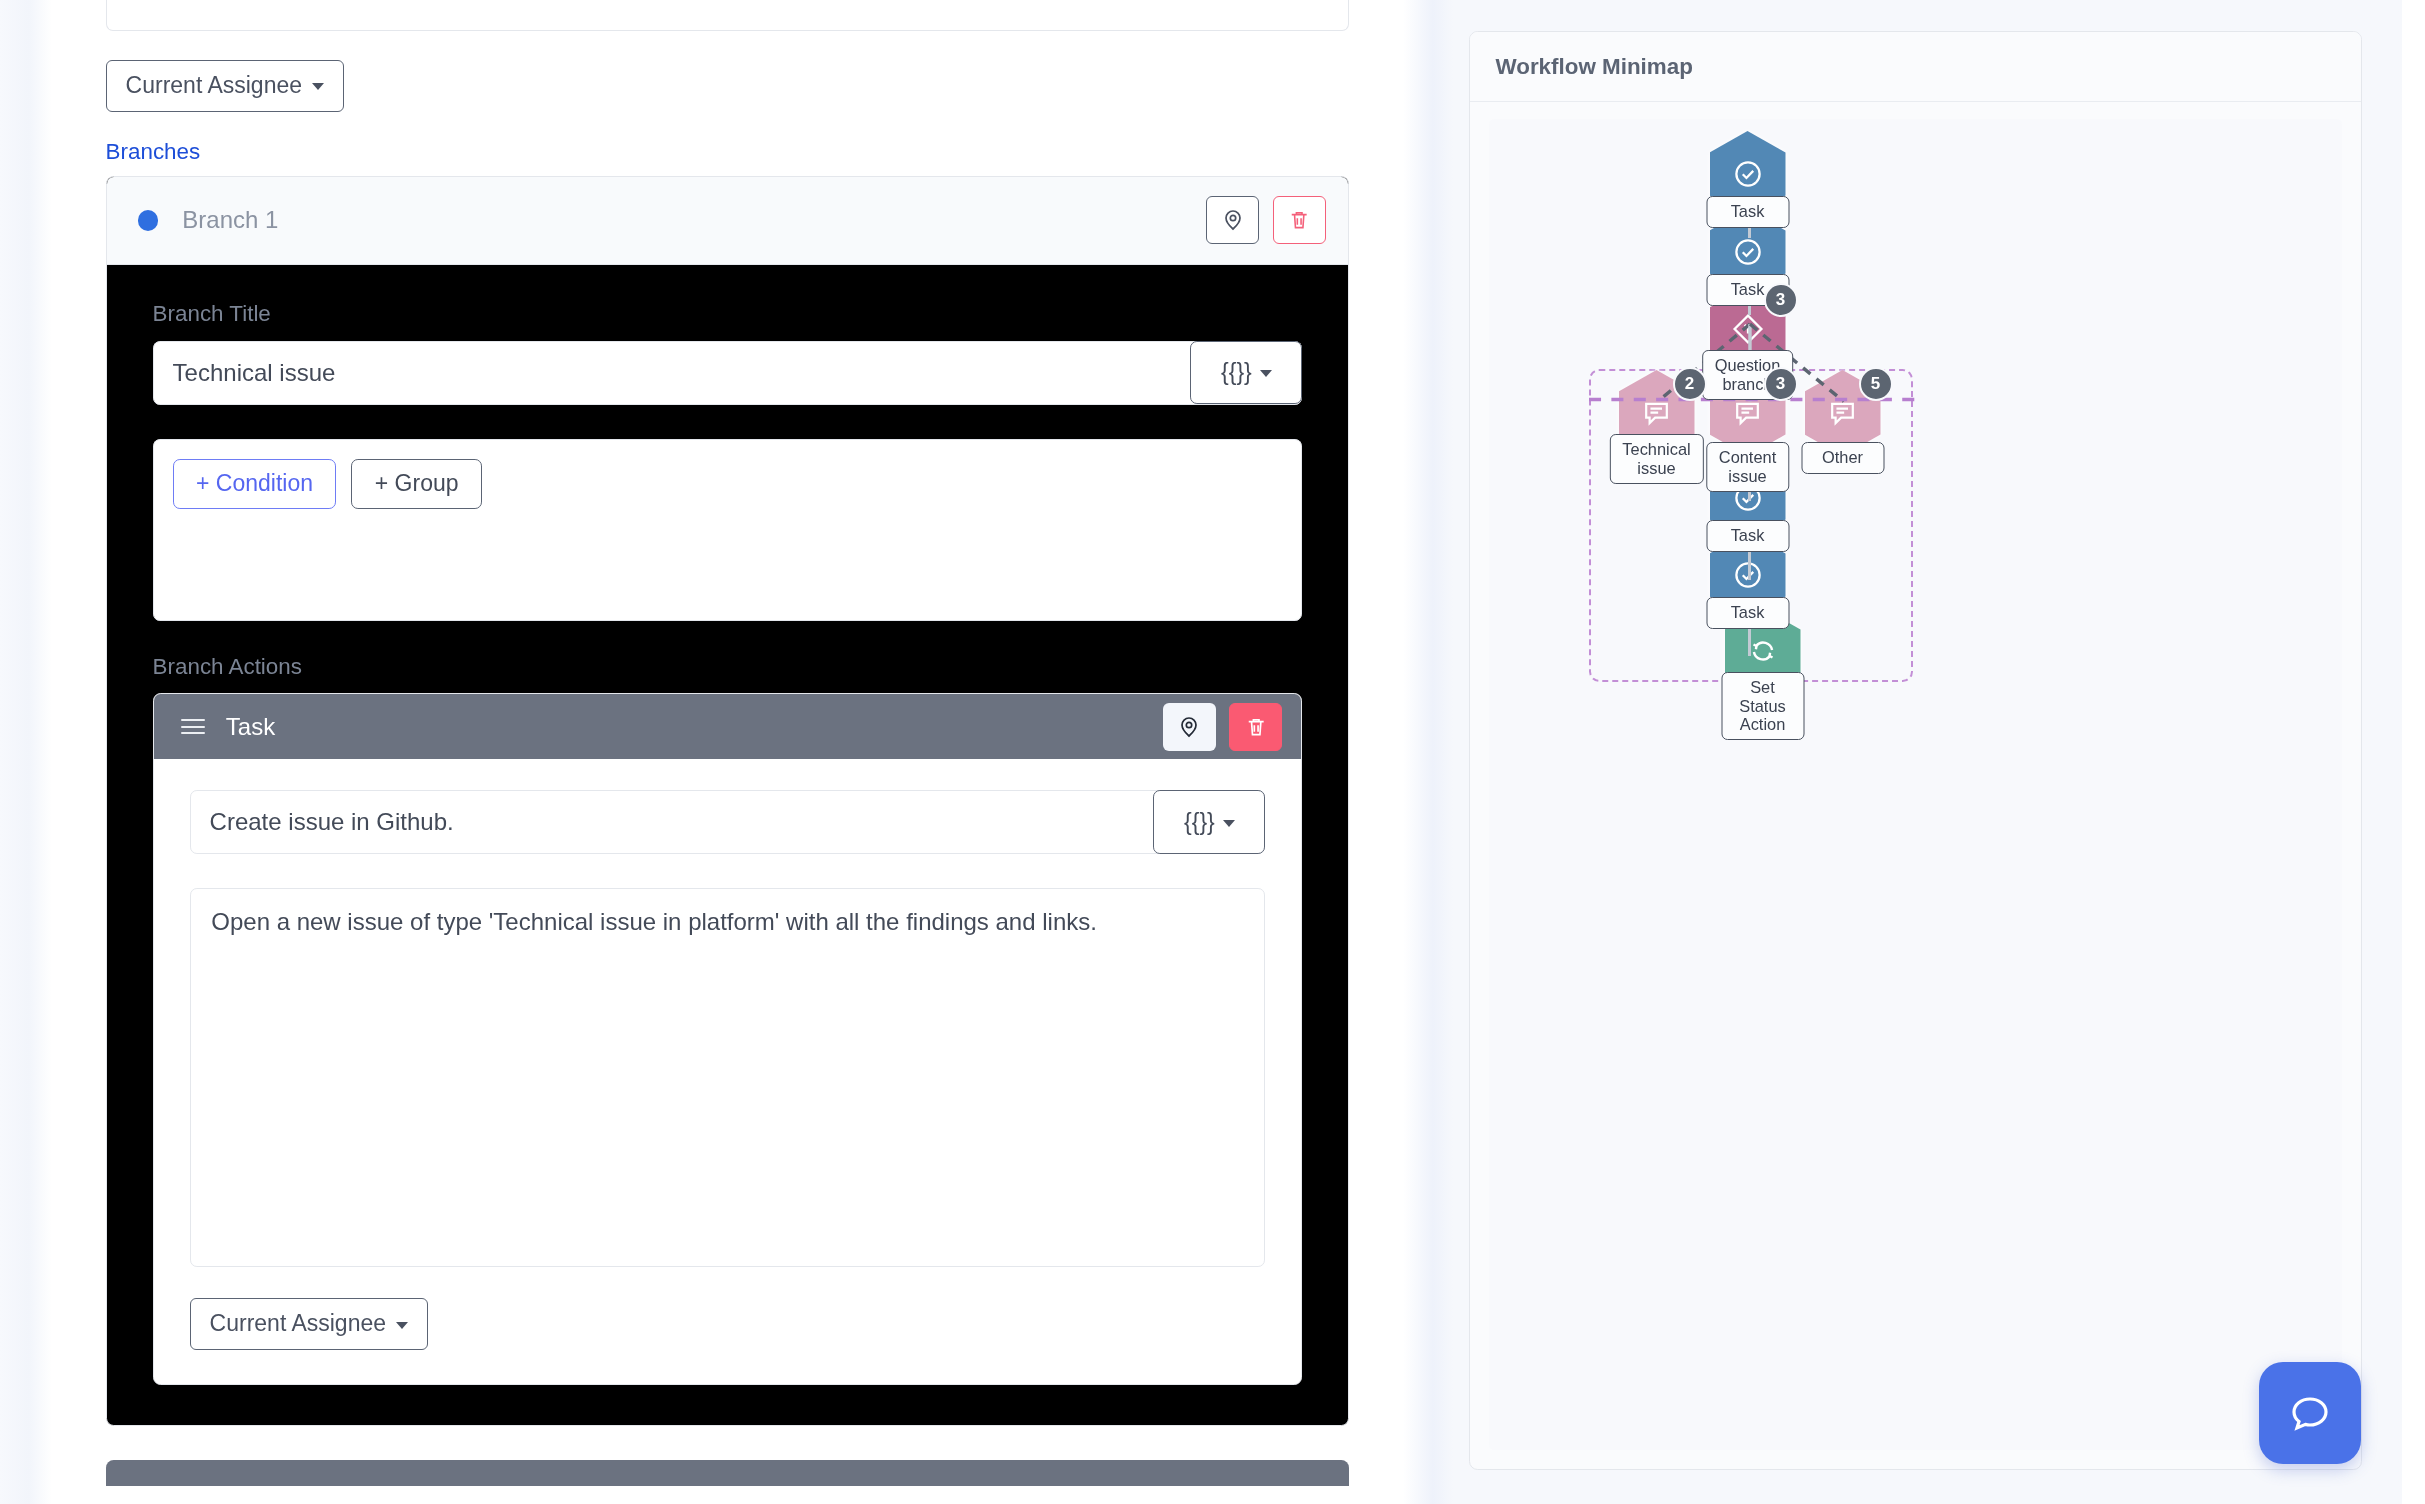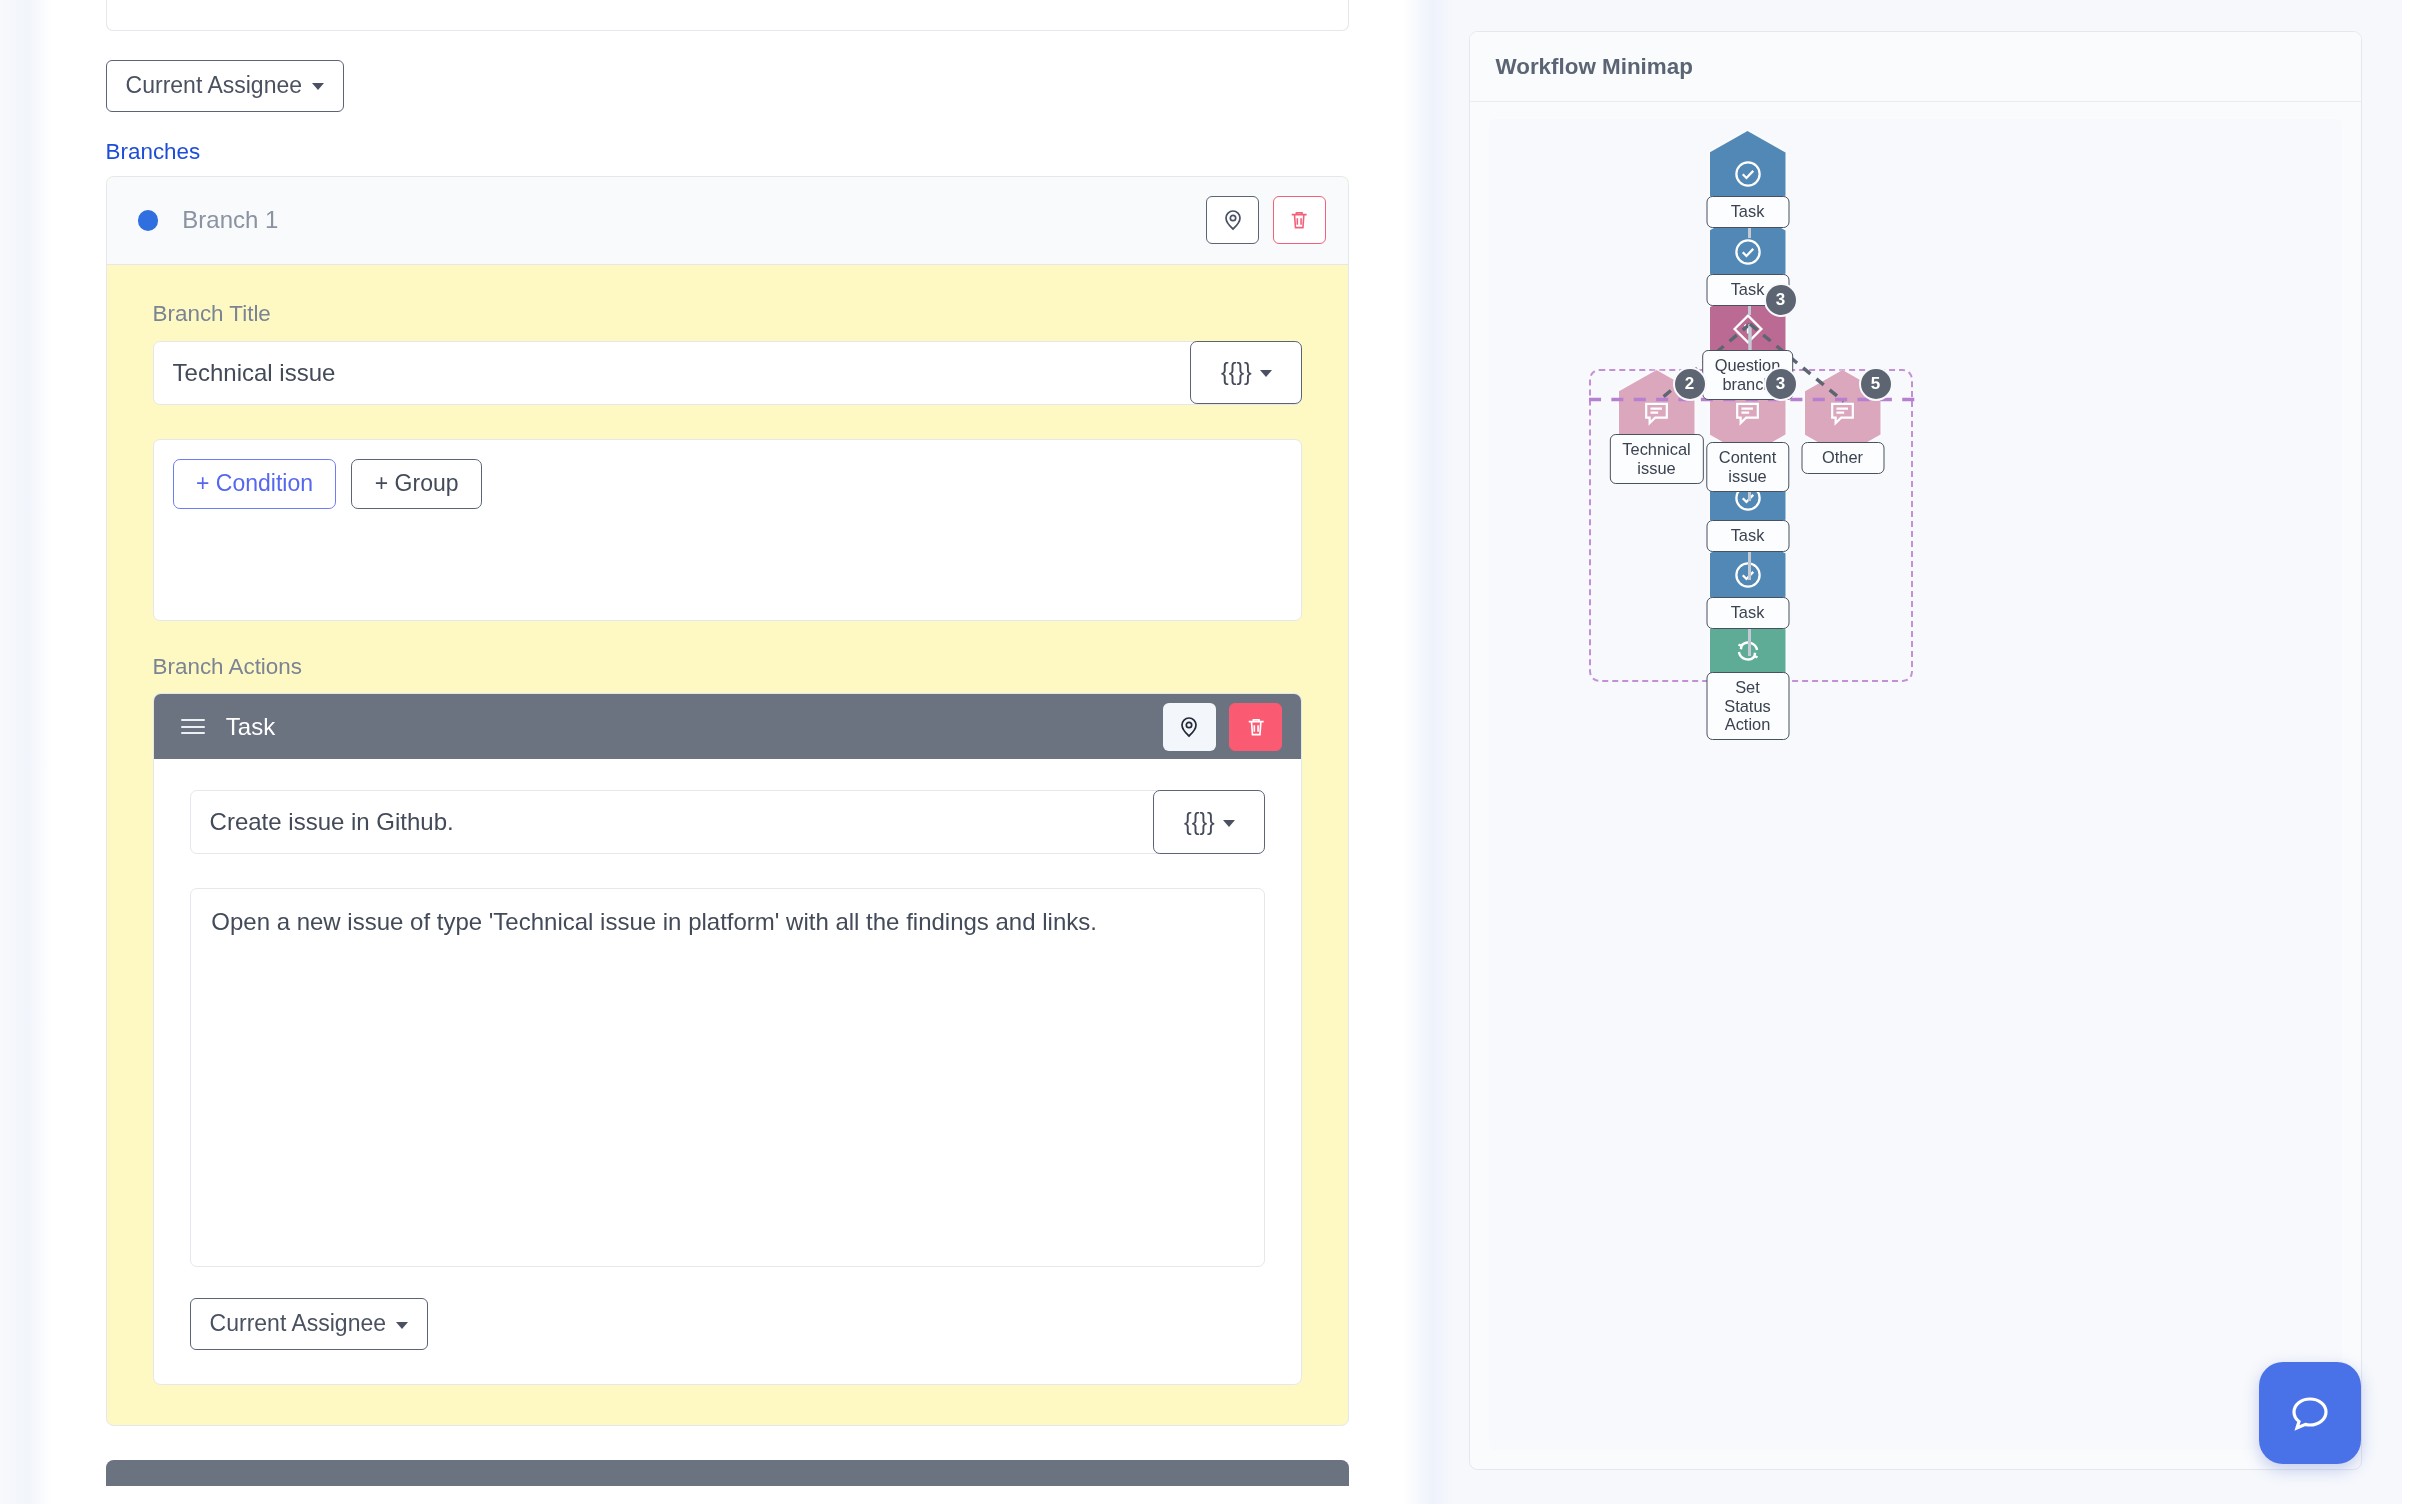--- a/index.html
+++ b/index.html
@@ -64,21 +64,21 @@
     font-size: 22.4px;
     margin: 27.5px 0 10.3px 8.6px;
     font-weight: 400;
   }
 
   
   .branch-card {
     margin: 0 8.6px;
     border: 0.9px solid #e4e7ec;
     border-radius: 7.7px;
-    background: #fef9c3;
+    background: #000000;
     overflow: hidden;
   }
   .branch-head {
     background: #f8fafc;
     border-bottom: 0.9px solid #e4e7ec;
     height: 88px;
     display:flex; align-items:center;
     padding: 0 22.4px 0 31px;
   }
   .branch-dot {
@@ -528,21 +528,21 @@
           <div class="hex">
             <div class="hex-shape" style="background:#5288b5;"></div>
             <svg width="34" height="34" viewBox="0 0 24 24" fill="none" stroke="#ffffff" stroke-width="1.6">
               <circle cx="12" cy="12" r="8.2"></circle>
                 <path d="M8.3 12.2l2.6 2.6 4.8-5"></path>
             </svg>
           </div>
           <div class="pill" style="top:65px;">Task</div>
         </div>
 
-        <div class="node" style="left:203px; top:489px;">
+        <div class="node" style="left:218px; top:489px;">
           <div class="hex">
             <div class="hex-shape" style="background:#5eac96;"></div>
             <svg width="34" height="34" viewBox="0 0 24 24" fill="none" stroke="#ffffff" stroke-width="1.7">
               <path d="M18.4 11.3a6.4 6.4 0 0 0-11.1-3.1"></path>
               <path d="M5.6 12.7a6.4 6.4 0 0 0 11.1 3.1"></path>
               <path d="M5.3 7.4l2.1 1.1-.4 2.3M18.7 16.6l-2.1-1.1.4-2.3"></path>
             </svg>
           </div>
           <div class="pill" style="top:64px;">Set Status
 Action</div>

